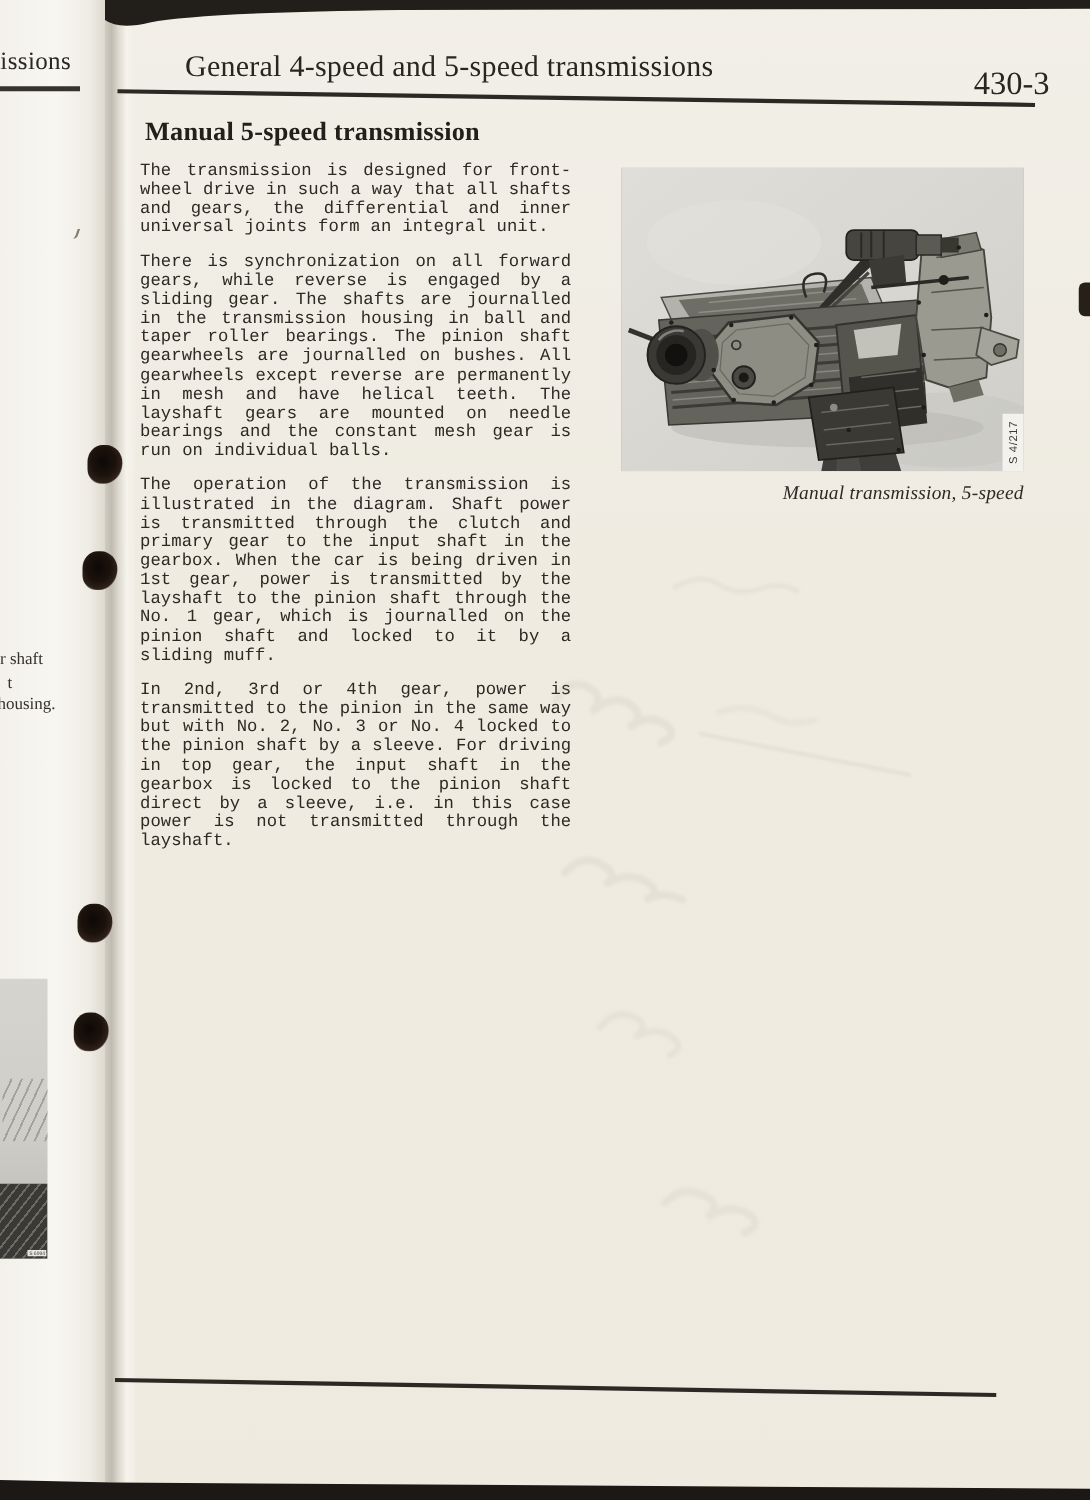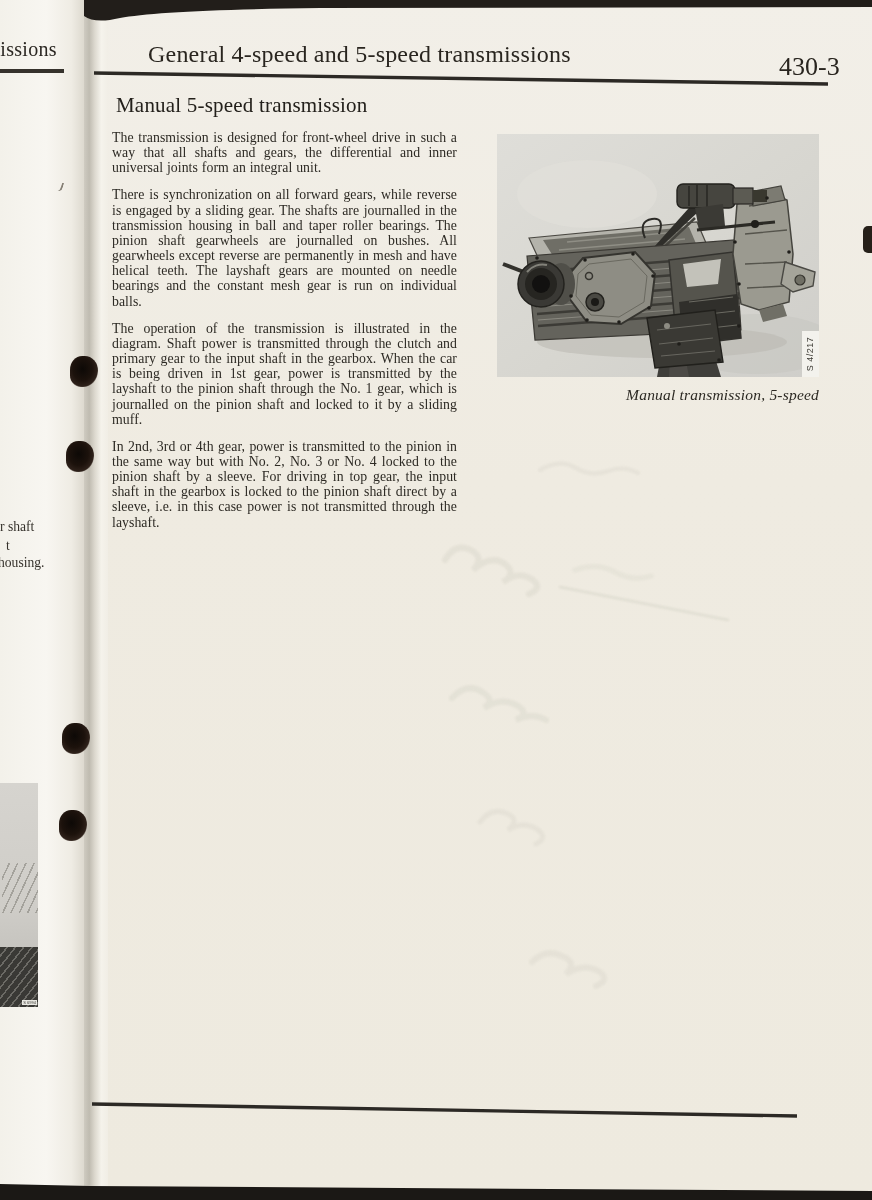--- a/index.html
+++ b/index.html
@@ -50,26 +50,26 @@
     border-radius:48% 52% 58% 42%;filter:blur(.4px);}
   .hole1{left:70px;top:356px;}
   .hole2{left:66px;top:441px;}
   .hole3{left:62px;top:723px;}
   .hole4{left:59px;top:810px;}
   
   .rules-svg{position:absolute;left:0;top:0;width:872px;height:1200px;pointer-events:none;}
   
   .header-text{position:absolute;left:117px;top:41px;font-size:24px;color:#29251f;letter-spacing:.2px;white-space:nowrap;margin-left:31px;}
   .page-number{position:absolute;left:779px;top:52px;font-size:26px;color:#29251f;}
-  .doc-title{position:absolute;left:116px;top:93px;font-size:21px;font-weight:normal;color:#23201b;letter-spacing:.2px;white-space:nowrap;}
+  .doc-title{position:absolute;left:116px;top:93px;font-size:21px;font-weight:bold;color:#23201b;letter-spacing:.2px;white-space:nowrap;}
   
   .body-col{position:absolute;left:112px;top:130px;width:345px;}
   .body-col p{
     margin:0 0 12px 0;font-size:13.8px;line-height:15.15px;
-    text-align:justify;color:#2d2a24;letter-spacing:.05px;word-spacing:.4px;
+    text-align:justify;color:#2d2a24;letter-spacing:.05px;word-spacing:.4px;font-family:Liberation Mono, monospace;
   }
   
   .figure{position:absolute;left:497px;top:134px;width:322px;height:243px;
     background:#d9d8d2;box-shadow:0 0 0 1px #c4c2ba inset;overflow:hidden;}
   .figure svg{display:block;}
   .photo-label{
     position:absolute;right:0;bottom:0;width:17px;height:46px;background:#f3f2ed;
     display:flex;align-items:center;justify-content:center;
   }
   .photo-label span{

